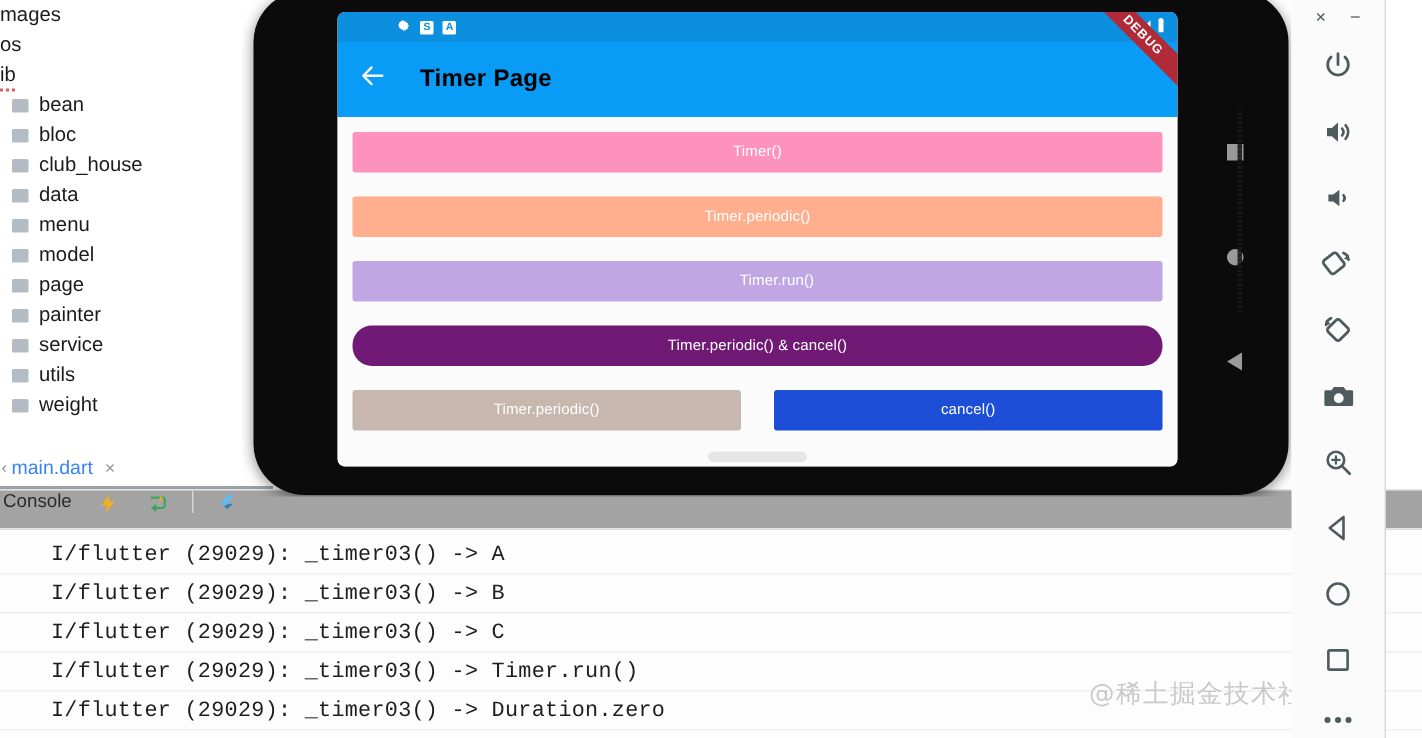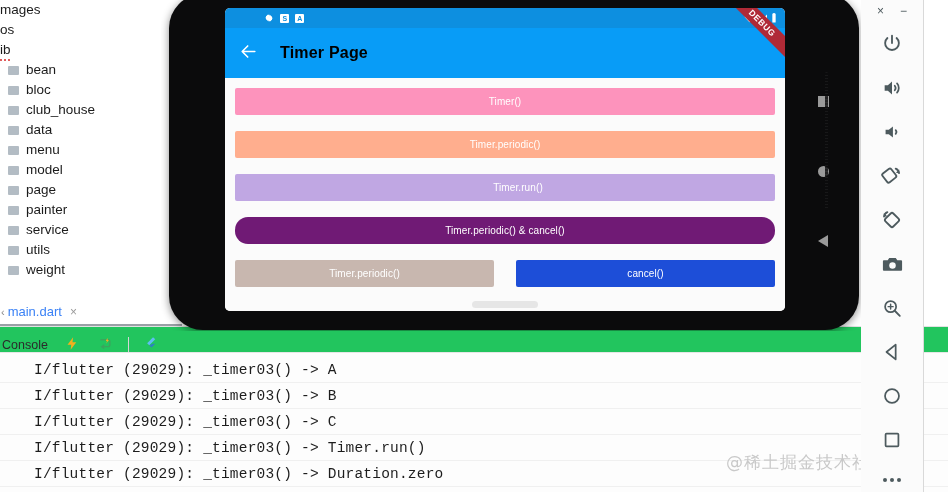--- a/index.html
+++ b/index.html
@@ -93,22 +93,22 @@
     height: 166px;
     background: #fdfdfd;
     border-top: 1px solid #e2e2e2;
   }
   #console-toolbar {
     position: absolute;
     left: 0; top: 0;
     width: 948px;
     height: 26px;
     display: flex;
-    align-items: flex-end;
-    background: #22c55e;
+    align-items: flex-start;
+    background: #a3a3a3;
     border-bottom: 1px solid #e6e6e6;
     box-sizing: border-box;
   }
   #console-toolbar .ct-label {
     font-size: 12.5px;
     color: #2b2b2b;
     margin-left: 2px;
   }
   #console-toolbar .ct-icon {
     margin-left: 16px;

